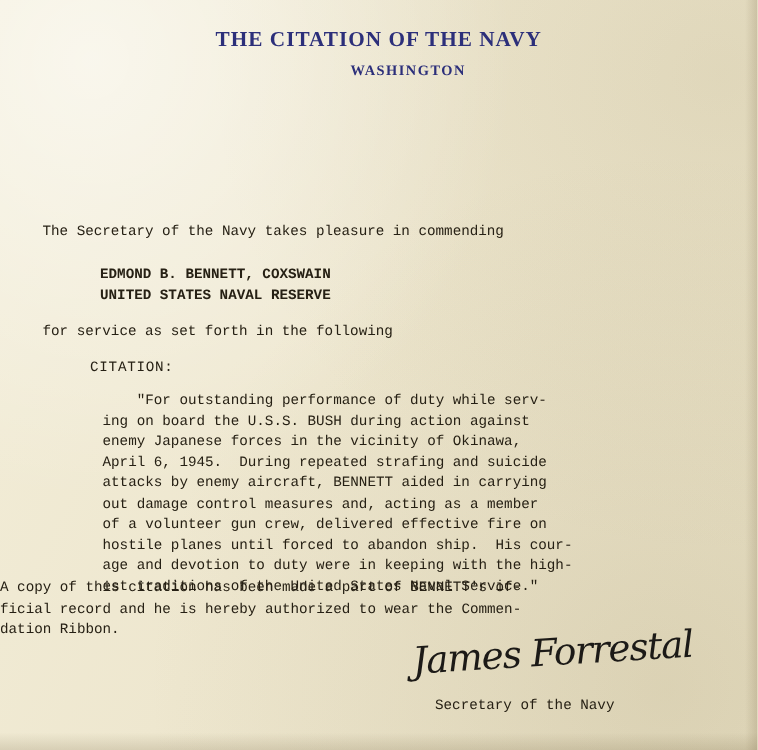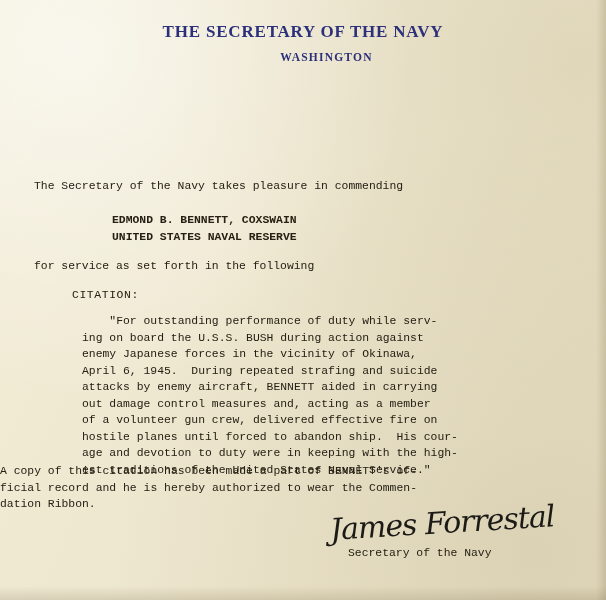--- a/index.html
+++ b/index.html
@@ -86,21 +86,21 @@
   }
   .intro-line {
     top: 178px;
     padding-left: 34px;
   }
   .recipient {
     position: absolute;
     top: 212px;
     left: 0;
     width: 606px;
-    padding-left: 112px;
+    padding-left: 80px;
     box-sizing: border-box;
     color: #262014;
     font-size: 11.4px;
     line-height: 16.5px;
     white-space: pre;
     font-weight: bold;
   }
   .service-line {
     top: 258px;
     padding-left: 34px;
@@ -144,33 +144,34 @@
     font-family: "DejaVu Serif", "Liberation Serif", serif;
     font-style: italic;
     font-size: 30px;
     color: #1c1a17;
     letter-spacing: -1px;
     transform: rotate(-3.5deg);
     transform-origin: left center;
     white-space: nowrap;
   }
   .signature-title {
+    margin-top: 12px;
     margin-left: 18px;
     color: #262014;
     font-size: 11.4px;
     white-space: pre;
   }
 </style>
 </head>
 <body>
 
 <div class="page">
 
   <div class="header">
-    <div class="title">THE SECRETARY OF THE NAVY</div>
+    <div class="title">THE CITATION OF THE NAVY</div>
     <div class="subtitle">WASHINGTON</div>
   </div>
 
   <div class="body-text intro-line">The Secretary of the Navy takes pleasure in commending</div>
 
   <div class="recipient">EDMOND B. BENNETT, COXSWAIN
 UNITED STATES NAVAL RESERVE</div>
 
   <div class="body-text service-line">for service as set forth in the following</div>
 

